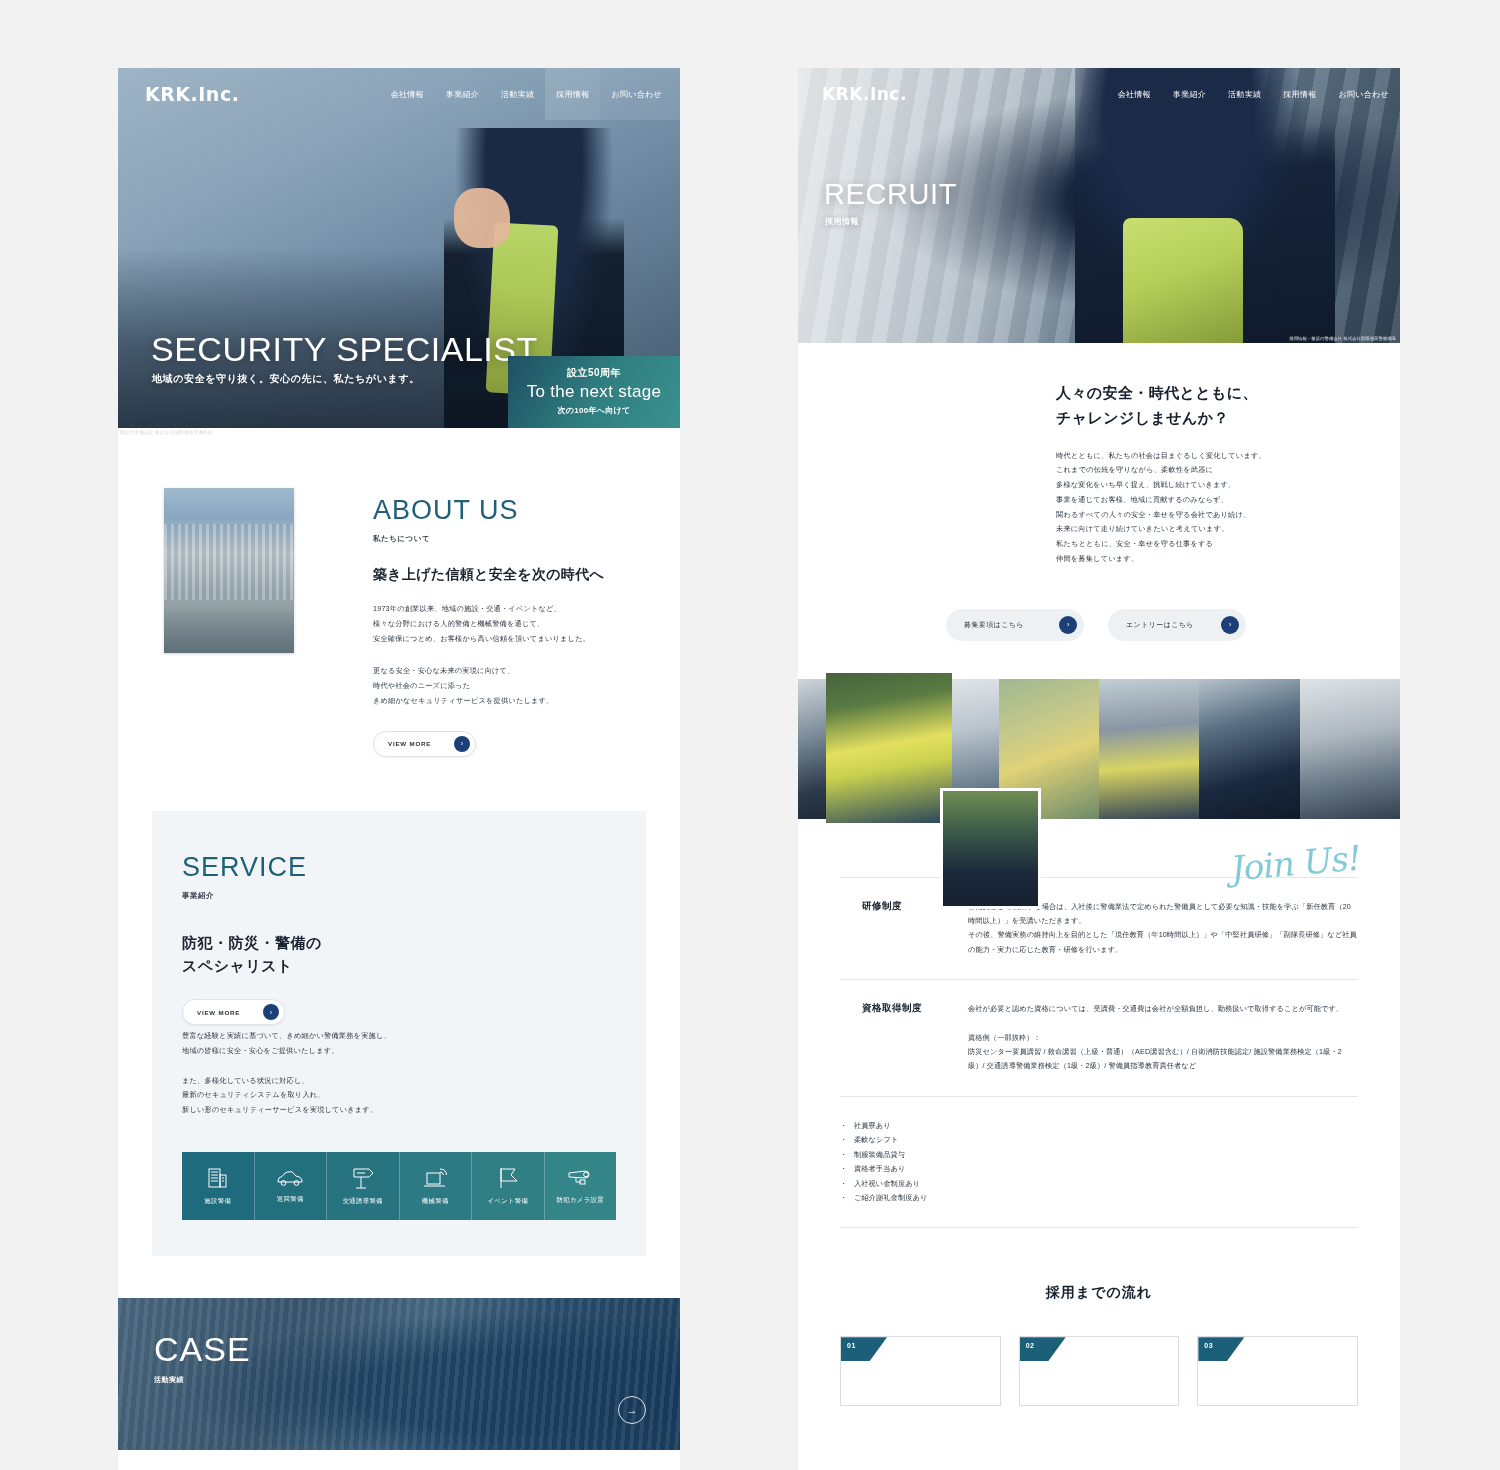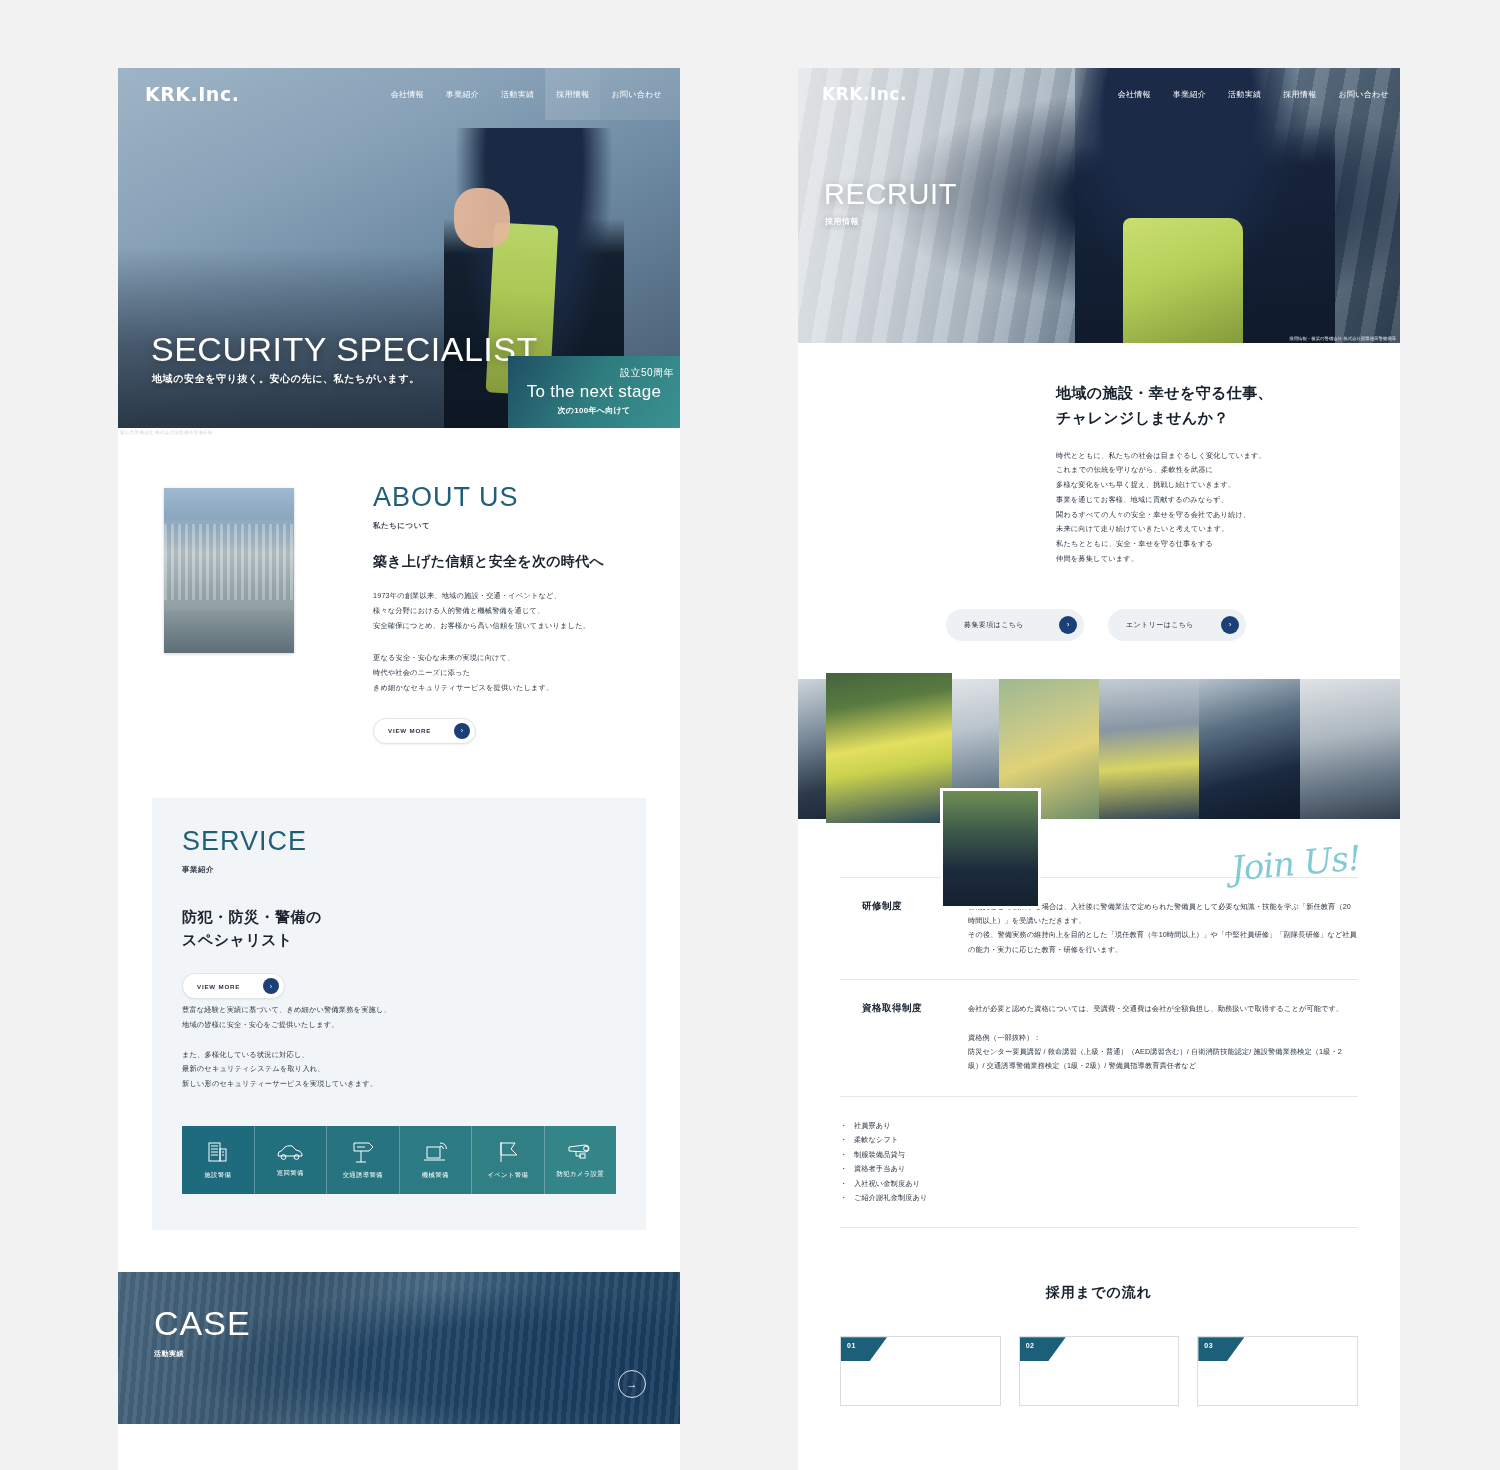--- a/index.html
+++ b/index.html
@@ -79,31 +79,31 @@
   .hero-sub {
     position: absolute; left: 34px; bottom: 42px; color: #fff;
     font-size: 10px; font-weight: bold; letter-spacing: .6px;
     text-shadow: 0 1px 6px rgba(0,0,0,.45);
   }
   .anniv {
     position: absolute; right: 0; bottom: 0; width: 172px; padding: 10px 6px 12px;
     background: linear-gradient(120deg, #1e4f63 0%, #2f7d7f 50%, #3a9190 100%);
     text-align: center; color: #fff;
   }
-  .anniv .l1 { font-size: 10px; font-weight: normal; letter-spacing: .5px; text-align: right; }
+  .anniv .l1 { font-size: 10px; font-weight: bold; letter-spacing: .5px; }
   .anniv .l2 { font-size: 17px; font-weight: 300; margin: 2px 0 3px; letter-spacing: .3px; }
   .anniv .l3 { font-size: 8px; font-weight: bold; letter-spacing: .3px; }
   .hero-credit {
     position: absolute; left: 2px; top: 362px; font-size: 4.6px; color: #cfd6dd;
     letter-spacing: .2px;
   }
 
   
   .sec-en {
-    font-size: 27px; color: #1f5f77; font-weight: 400; letter-spacing: 1px; line-height: 1;
+    font-size: 27px; color: #1f5f77; font-weight: 400; letter-spacing: 1px; line-height: 1; margin-top: 13px;
   }
   .sec-jp { font-size: 7.5px; color: #3b4450; margin-top: 10px; font-weight: bold; letter-spacing: .5px; }
 
   
   .about { position: relative; padding: 56px 0 40px; }
   .about-img {
     position: absolute; left: 46px; top: 60px; width: 130px; height: 165px;
     background: linear-gradient(180deg,#9fb9cf 0%, #8aa7c0 18%, #b9c3c6 40%, #9aa8ab 62%, #7d8b90 100%);
     box-shadow: 0 1px 3px rgba(0,0,0,.18);
   }
@@ -487,21 +487,21 @@
 
       <div class="rec-hero-title">RECRUIT</div>
       <div class="rec-hero-jp">採用情報</div>
       <div class="rec-credit">採用情報・横浜の警備会社 株式会社国際通商警備保障</div>
     </div>
 
     <section class="rec-intro">
       <div class="rec-photo-a"></div>
       <div class="rec-photo-b"></div>
       <div class="rec-intro-body">
-        <div class="rec-h2" style="white-space:pre-line">地域の施設・幸せを守る仕事、
+        <div class="rec-h2" style="white-space:pre-line">人々の安全・時代とともに、
 チャレンジしませんか？</div>
         <div class="para" style="white-space:pre-line">時代とともに、私たちの社会は目まぐるしく変化しています。
 これまでの伝統を守りながら、柔軟性を武器に
 多様な変化をいち早く捉え、挑戦し続けていきます。
 事業を通じてお客様、地域に貢献するのみならず、
 関わるすべての人々の安全・幸せを守る会社であり続け、
 未来に向けて走り続けていきたいと考えています。
 私たちとともに、安全・幸せを守る仕事をする
 仲間を募集しています。</div>
       </div>

